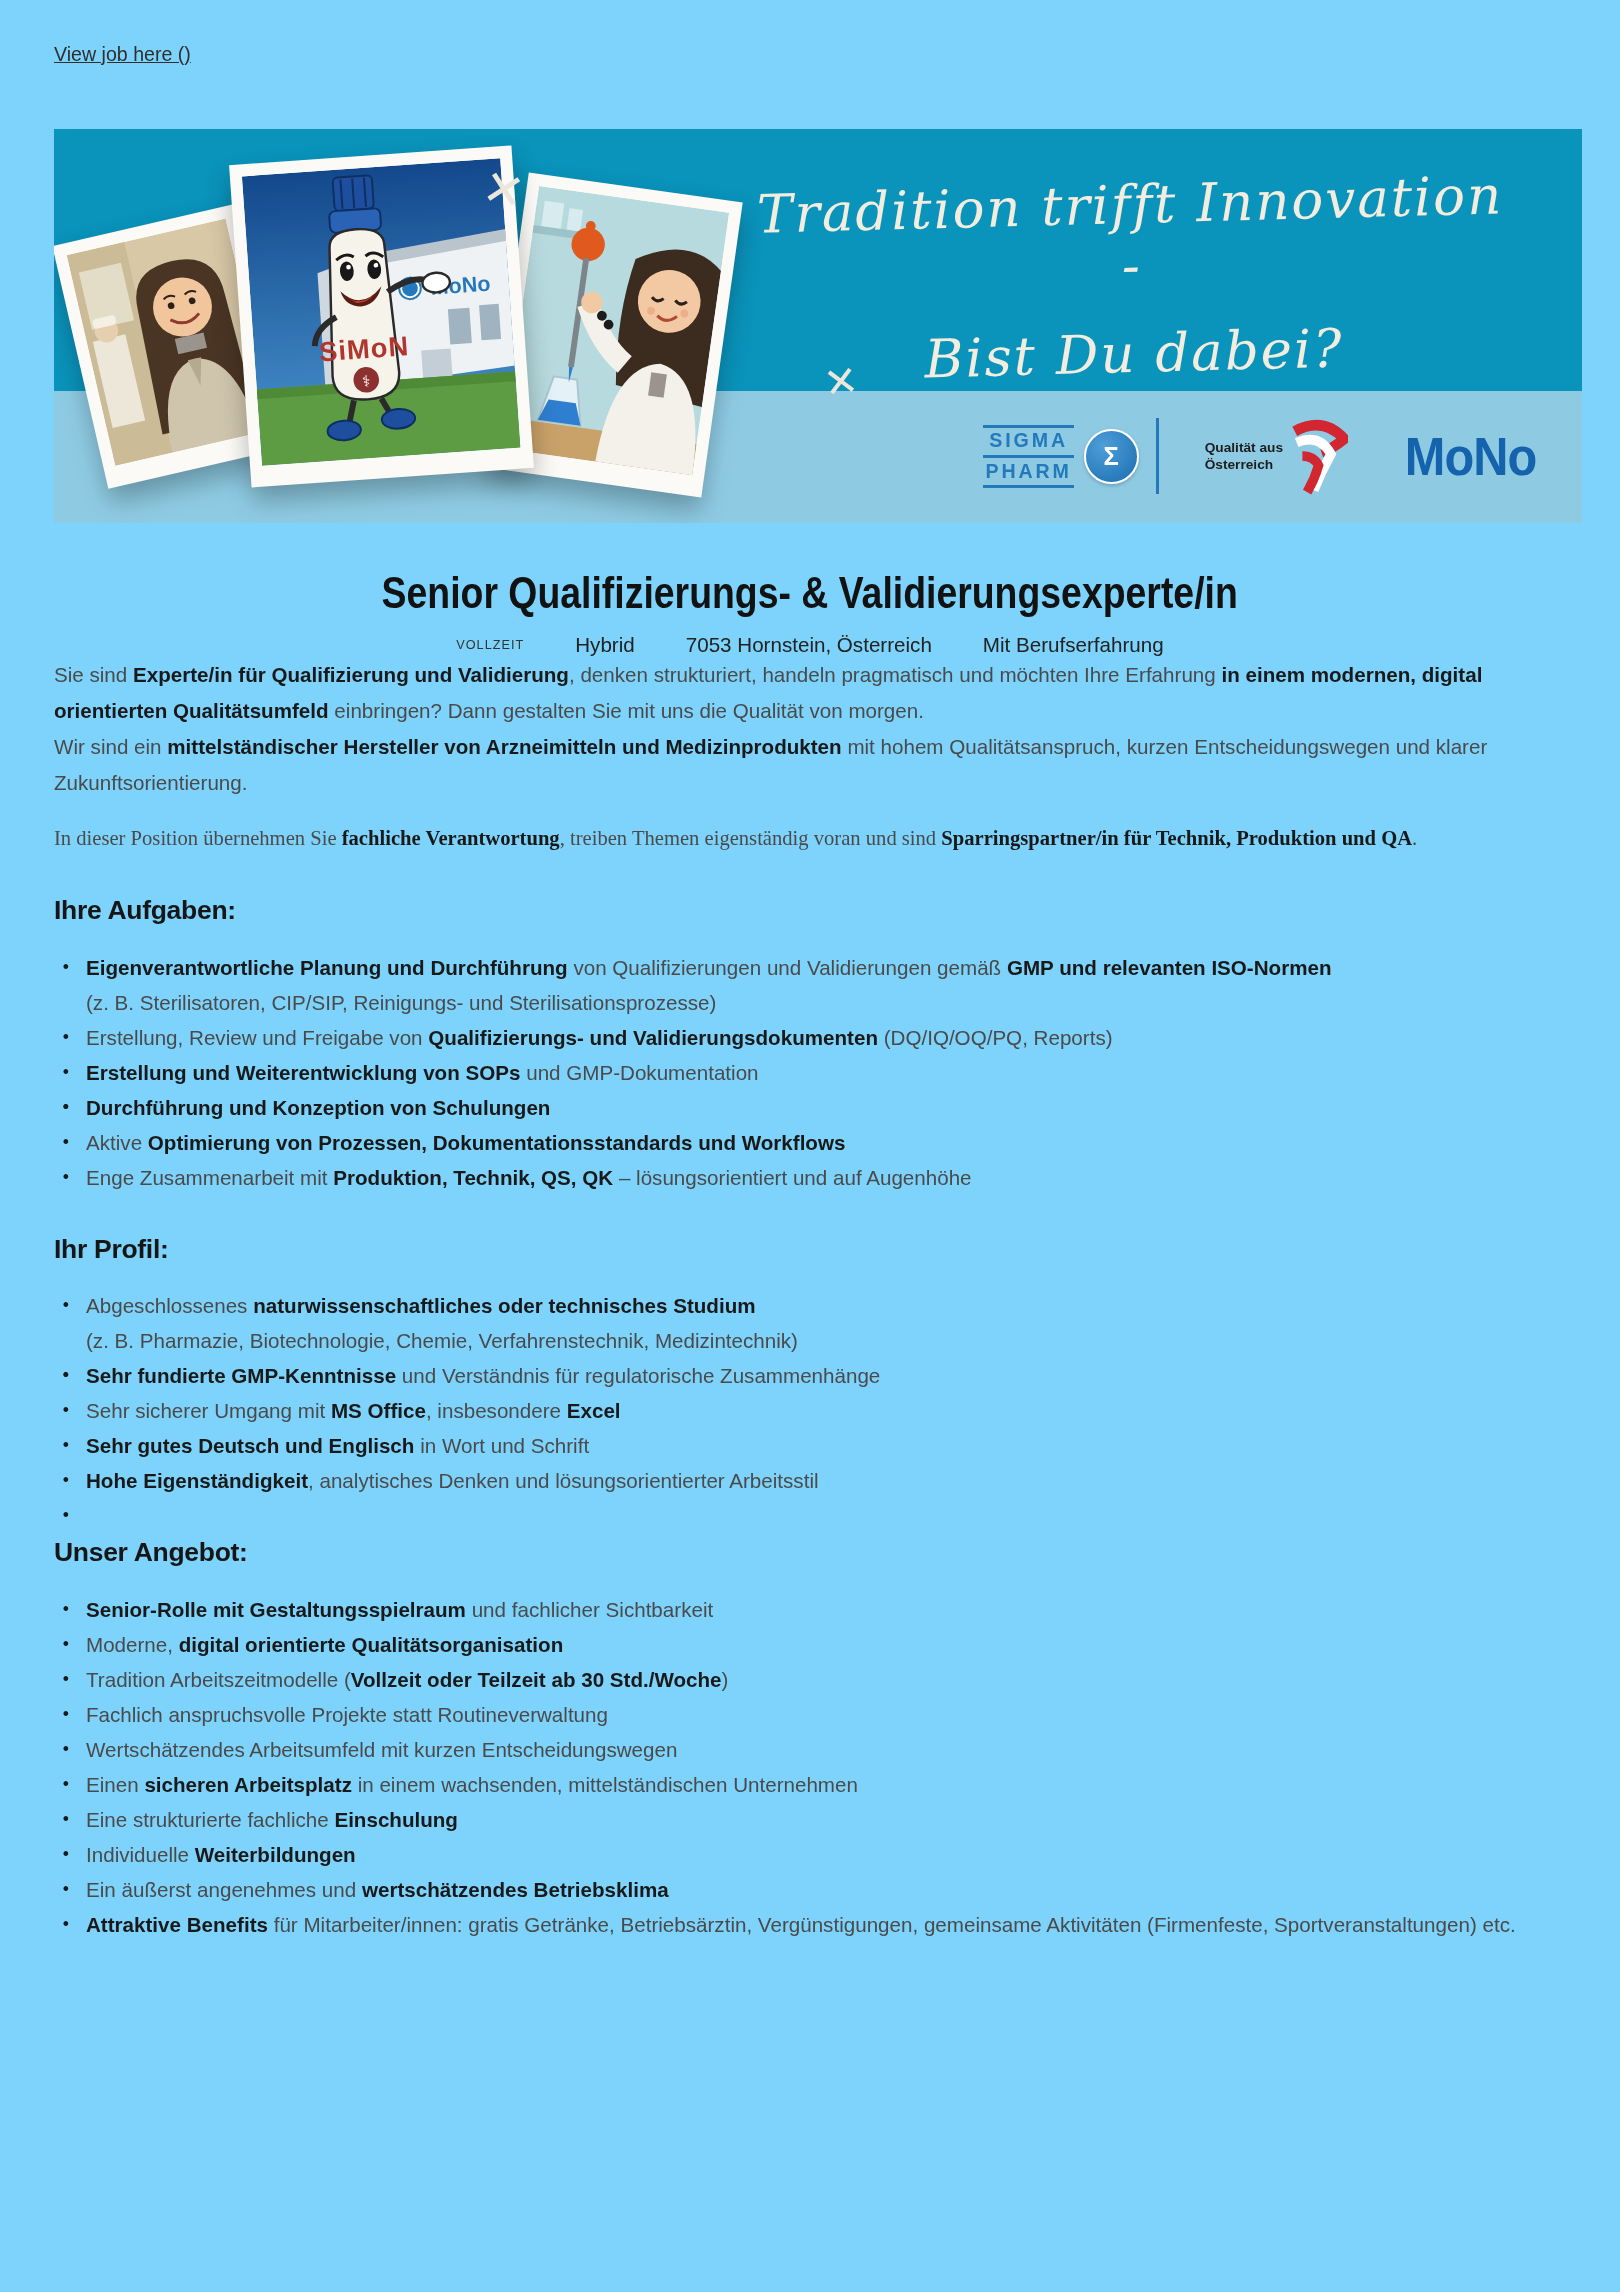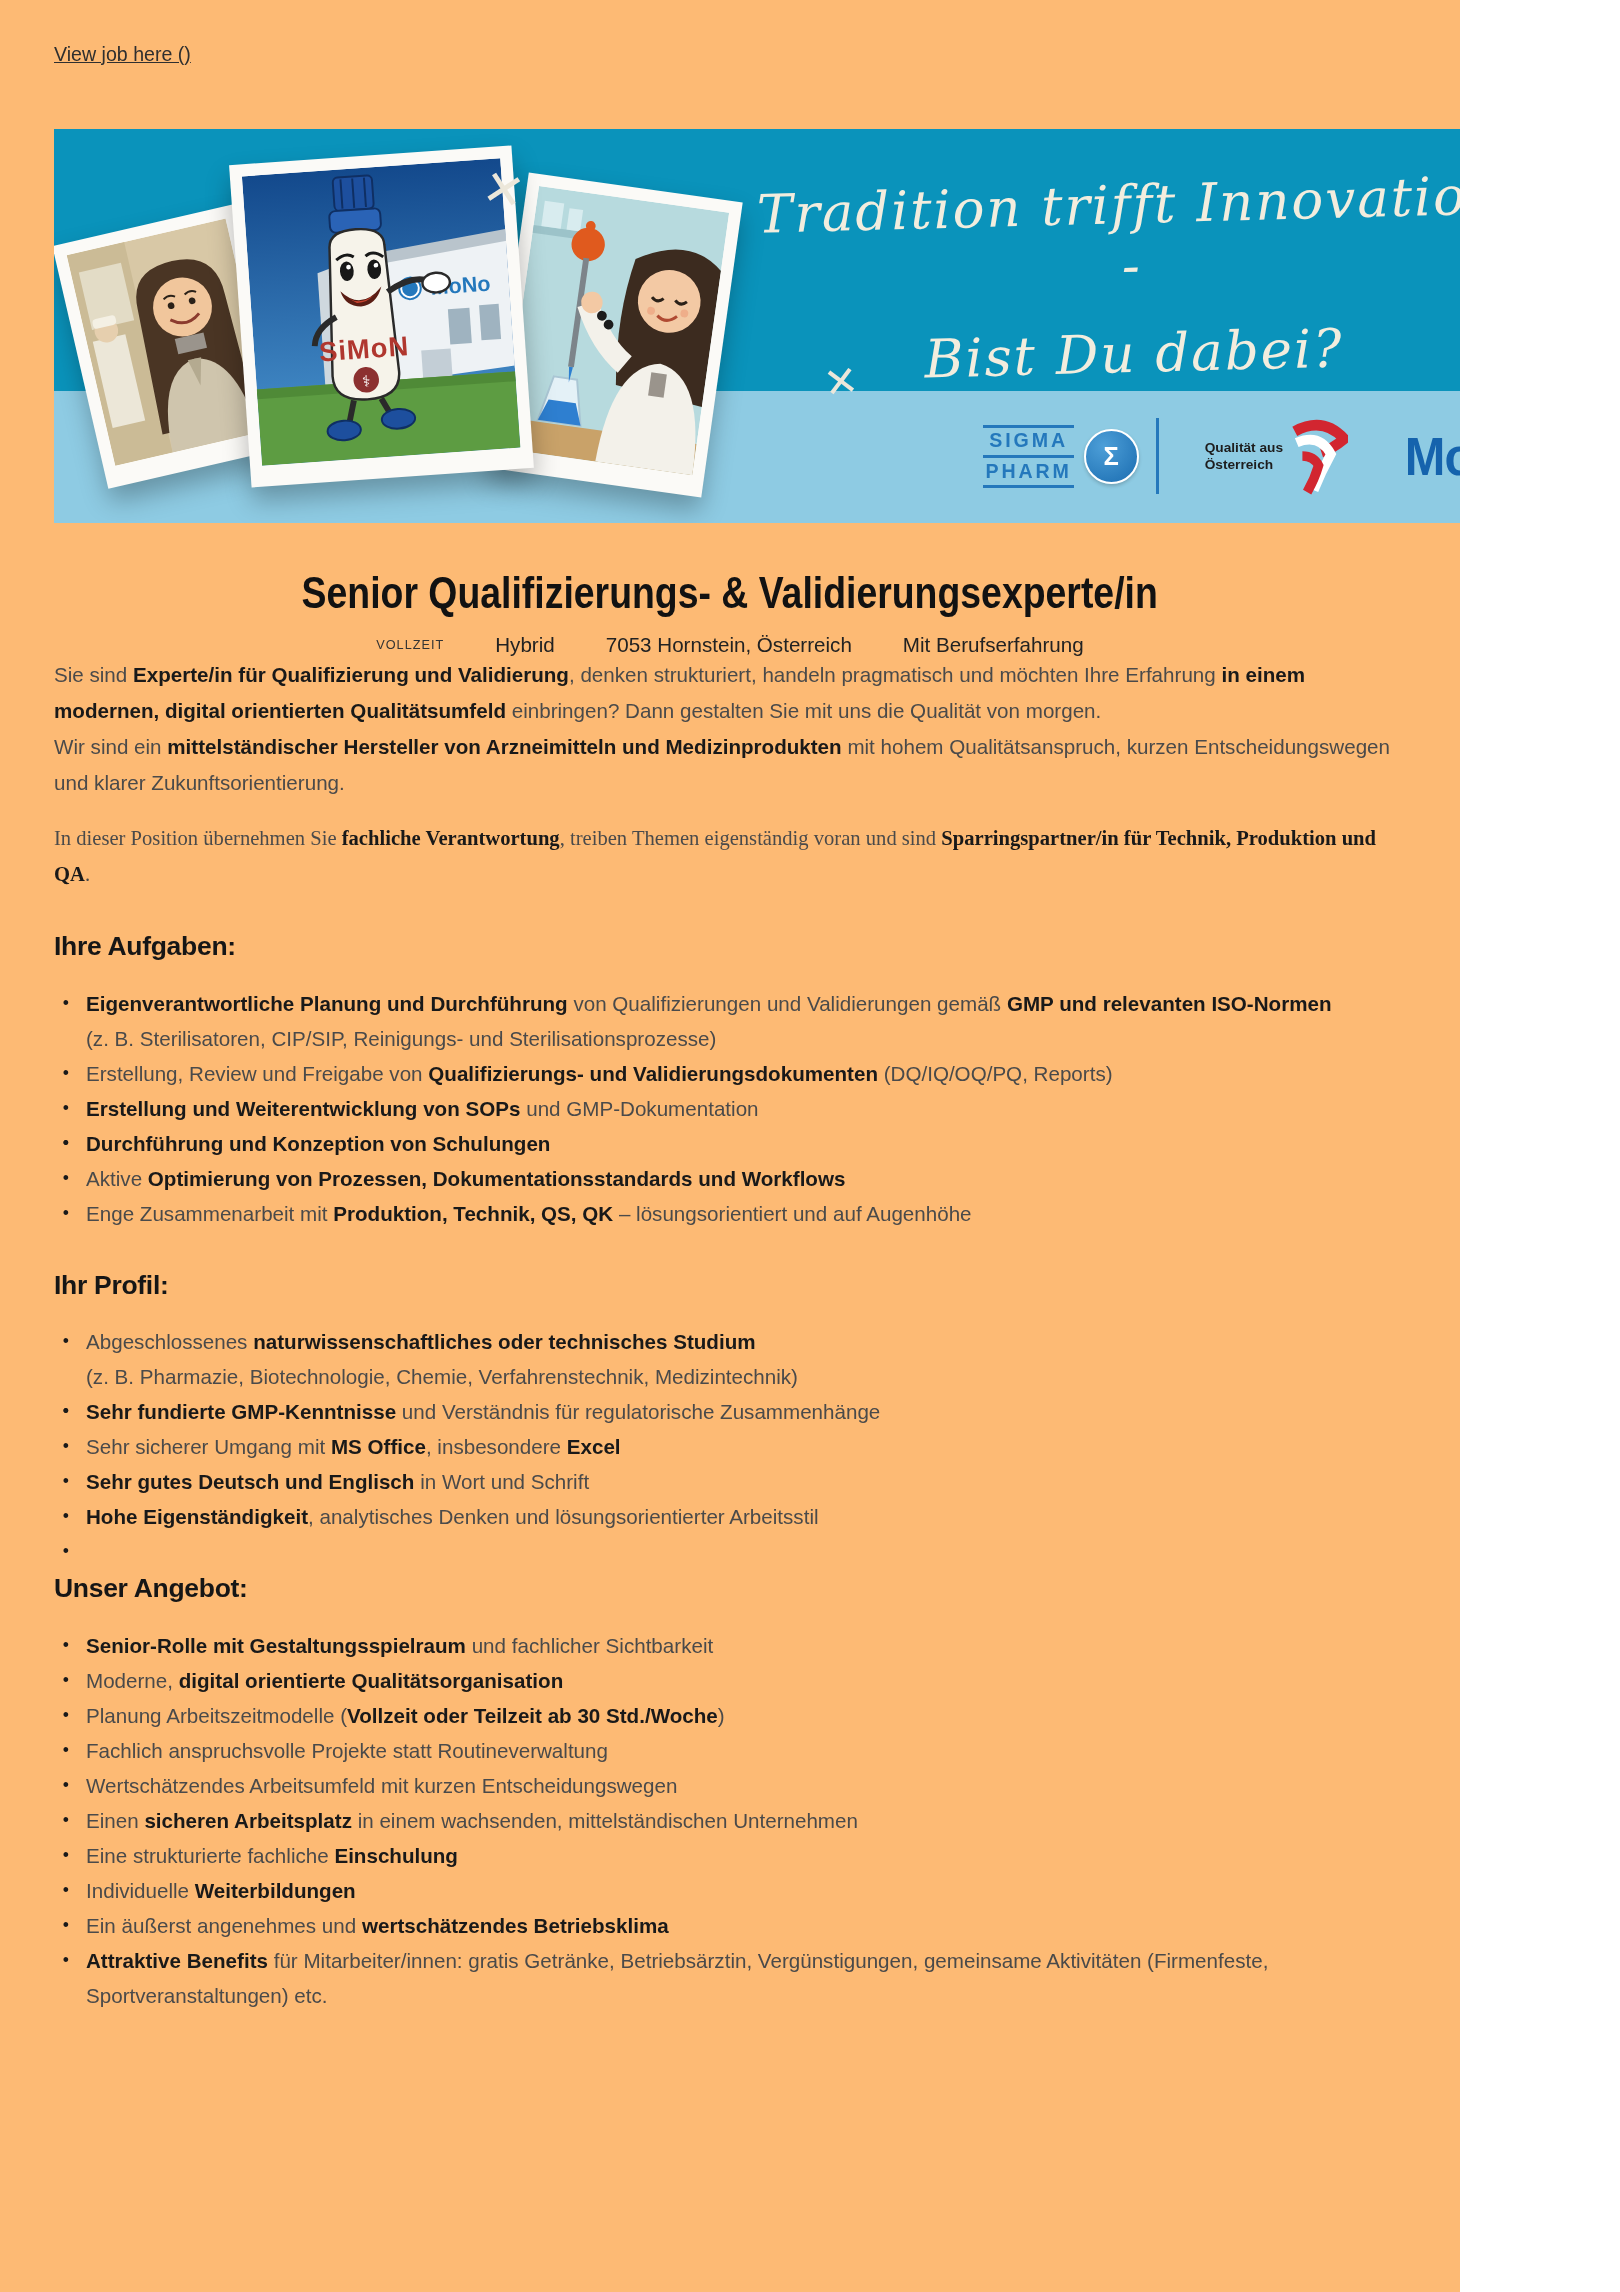--- a/index.html
+++ b/index.html
@@ -1,19 +1,19 @@
 <!DOCTYPE html>
 <html style="--banner_teal: #0a93bb; --banner_light: #8ecbe3; --script_cream: #f2edde; --logo_blue: #2478bc; --mono_blue: #1563ad; --ribbon_red: #d22630;"><head>
 <meta charset="utf-8">
 <style>
   html,body{margin:0;padding:0;background:#fff;}
   .page{
     position:relative;
-    width:1460px; height:2293px;
-    background:#fdba74;
+    width:1620px; height:2293px;
+    background:#7dd3fc;
     font-family:"Liberation Sans","DejaVu Sans",sans-serif;
     color:#4a4a4a;
     overflow:hidden;
   }
   
   .toplink-wrap{padding:43px 54px 0 54px;}
   .toplink{
     font-size:19.6px; color:#2f2f2f; text-decoration:underline; cursor:pointer;
   }
   
@@ -314,21 +314,21 @@
         <li><span class="dot">•</span><span class="li-content"><span>Sehr sicherer Umgang mit </span><b>MS Office</b><span>, insbesondere </span><b>Excel</b></span></li>
         <li><span class="dot">•</span><span class="li-content"><b>Sehr gutes Deutsch und Englisch</b><span> in Wort und Schrift</span></span></li>
         <li><span class="dot">•</span><span class="li-content"><b>Hohe Eigenständigkeit</b><span>, analytisches Denken und lösungsorientierter Arbeitsstil</span></span></li>
         <li><span class="dot">•</span></li>
       </ul>
 
     <h2 class="sec">Unser Angebot:</h2>
     <ul class="bullets">
         <li><span class="dot">•</span><span class="li-content"><b>Senior-Rolle mit Gestaltungsspielraum</b><span> und fachlicher Sichtbarkeit</span></span></li>
         <li><span class="dot">•</span><span class="li-content"><span>Moderne, </span><b>digital orientierte Qualitätsorganisation</b></span></li>
-        <li><span class="dot">•</span><span class="li-content"><span>Planung Arbeitszeitmodelle (</span><b>Vollzeit oder Teilzeit ab 30 Std./Woche</b><span>)</span></span></li>
+        <li><span class="dot">•</span><span class="li-content"><span>Tradition Arbeitszeitmodelle (</span><b>Vollzeit oder Teilzeit ab 30 Std./Woche</b><span>)</span></span></li>
         <li><span class="dot">•</span><span class="li-content"><span>Fachlich anspruchsvolle Projekte statt Routineverwaltung</span></span></li>
         <li><span class="dot">•</span><span class="li-content"><span>Wertschätzendes Arbeitsumfeld mit kurzen Entscheidungswegen</span></span></li>
         <li><span class="dot">•</span><span class="li-content"><span>Einen </span><b>sicheren Arbeitsplatz</b><span> in einem wachsenden, mittelständischen Unternehmen</span></span></li>
         <li><span class="dot">•</span><span class="li-content"><span>Eine strukturierte fachliche </span><b>Einschulung</b></span></li>
         <li><span class="dot">•</span><span class="li-content"><span>Individuelle </span><b>Weiterbildungen</b></span></li>
         <li><span class="dot">•</span><span class="li-content"><span>Ein äußerst angenehmes und </span><b>wertschätzendes Betriebsklima</b></span></li>
         <li><span class="dot">•</span><span class="li-content"><b>Attraktive Benefits</b><span> für Mitarbeiter/innen: gratis Getränke, Betriebsärztin, Vergünstigungen, gemeinsame Aktivitäten (Firmenfeste, Sportveranstaltungen) etc.</span></span></li>
       </ul>
   </div>
 

